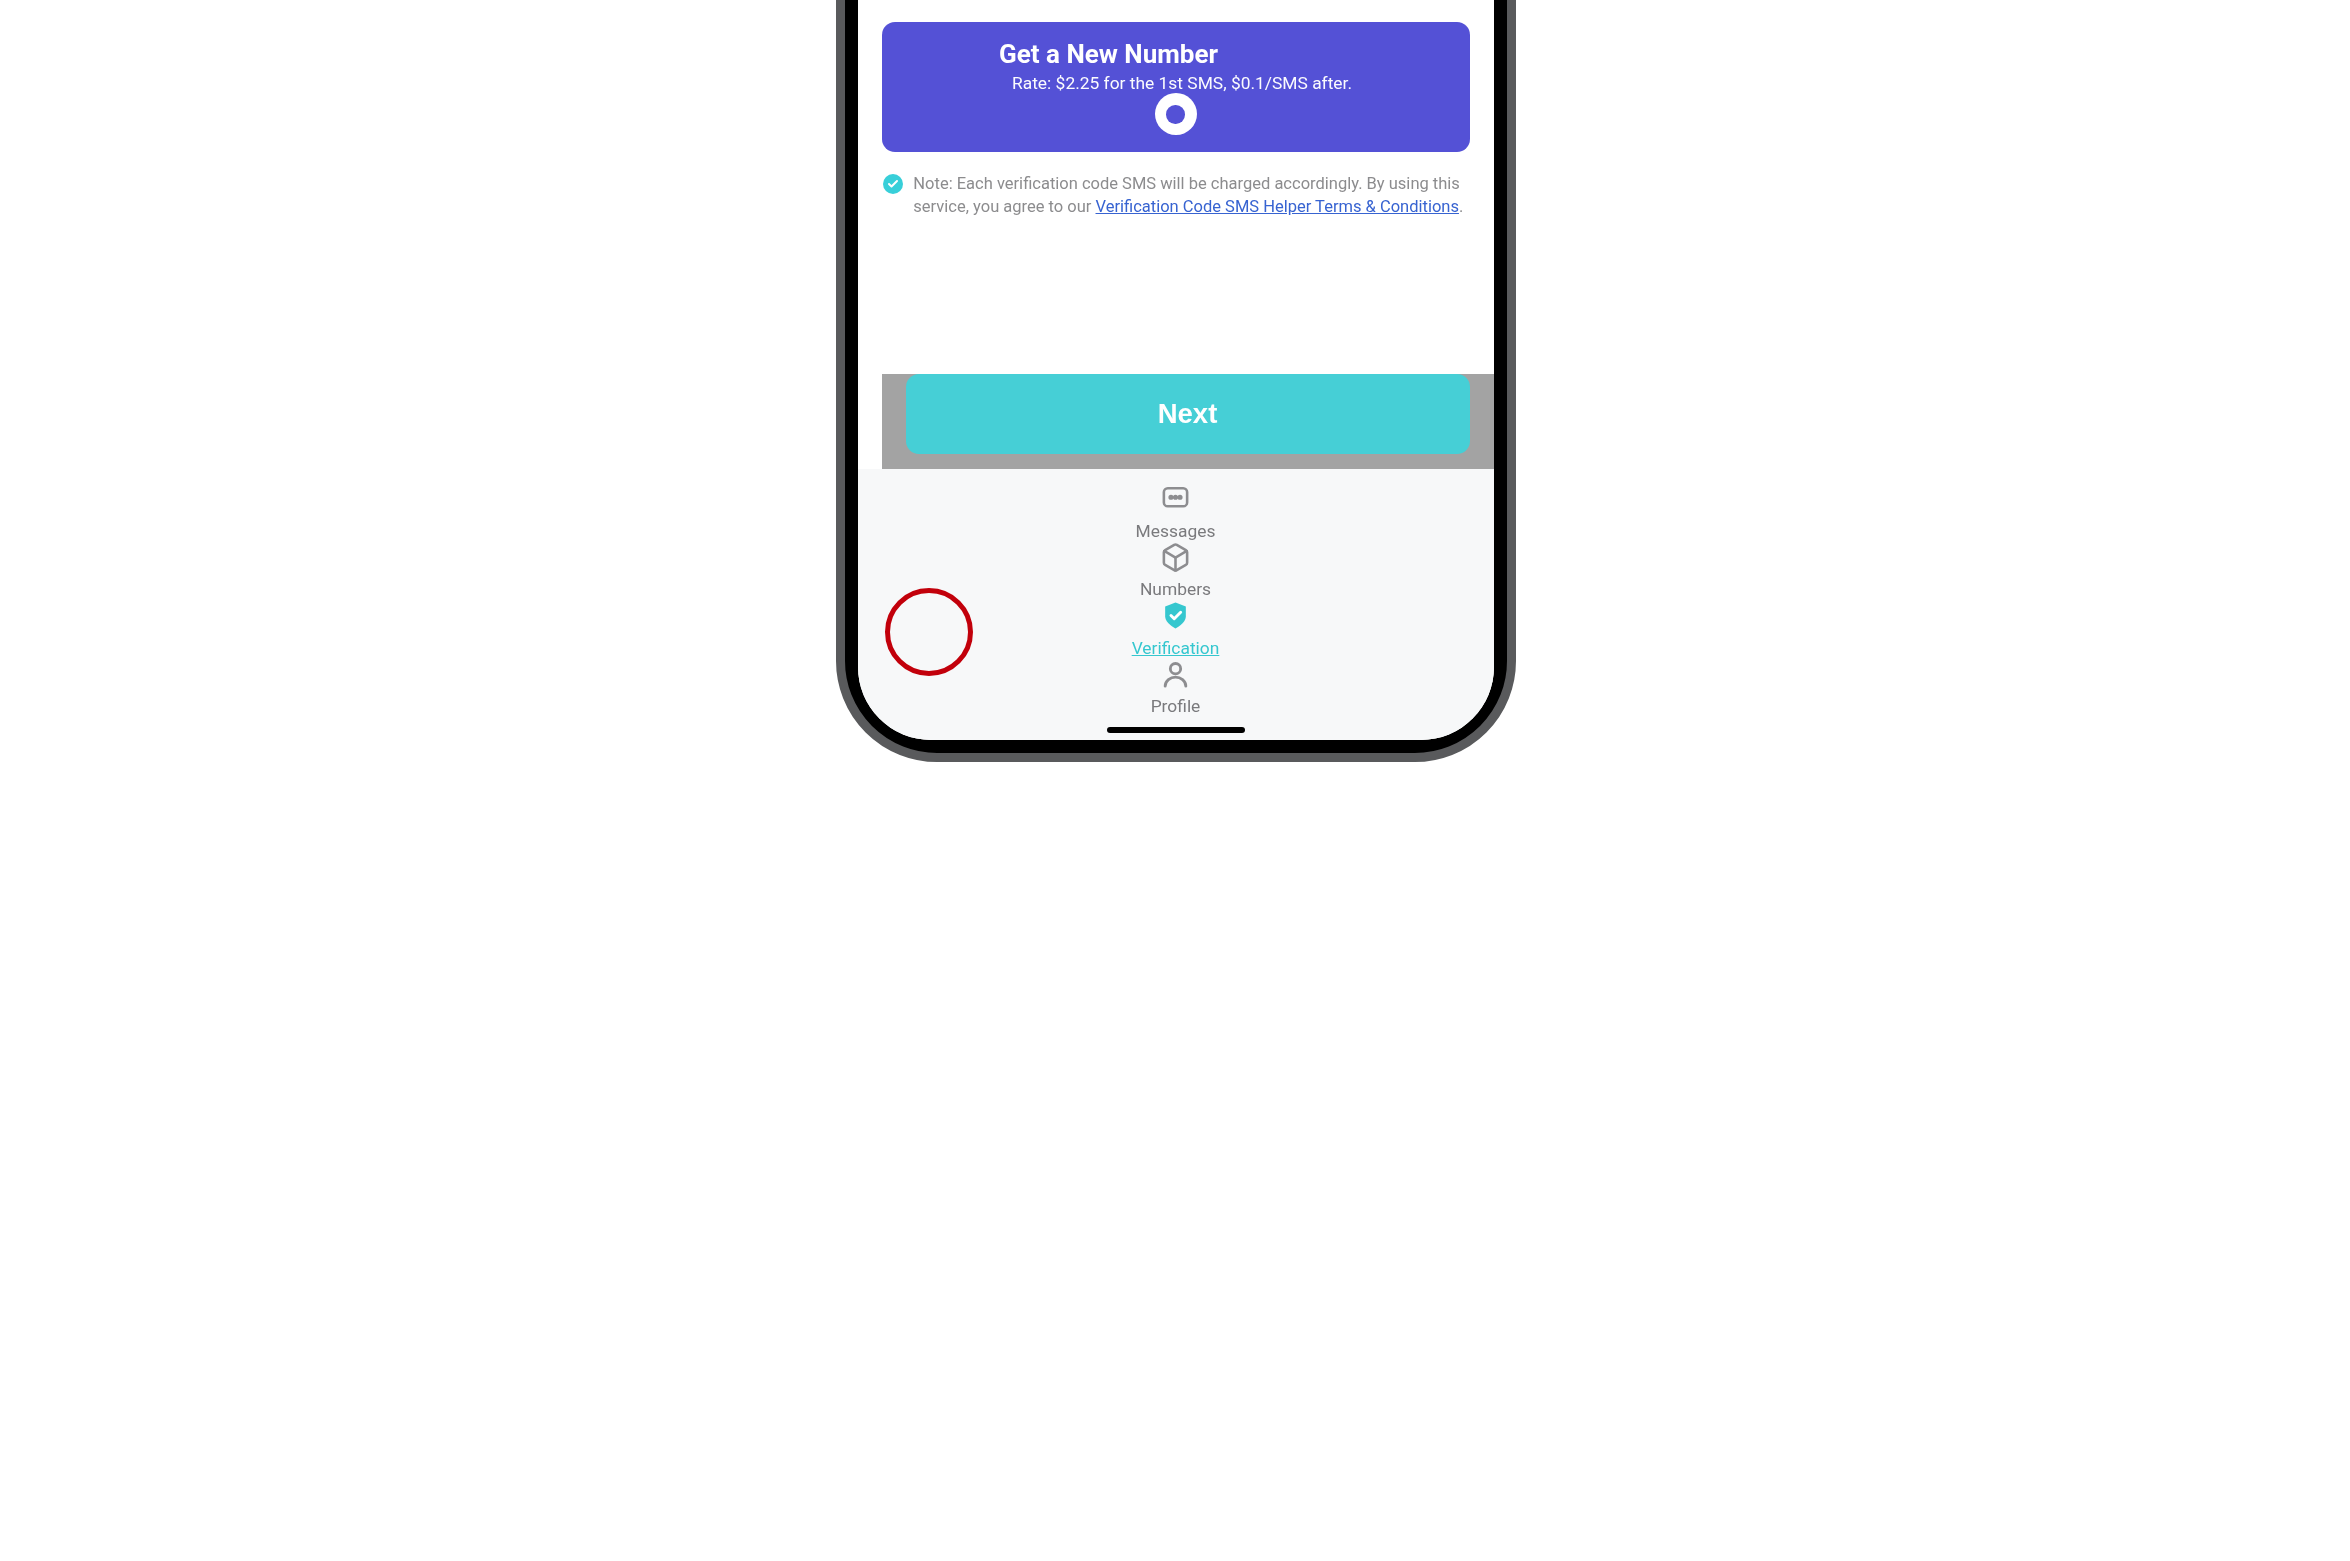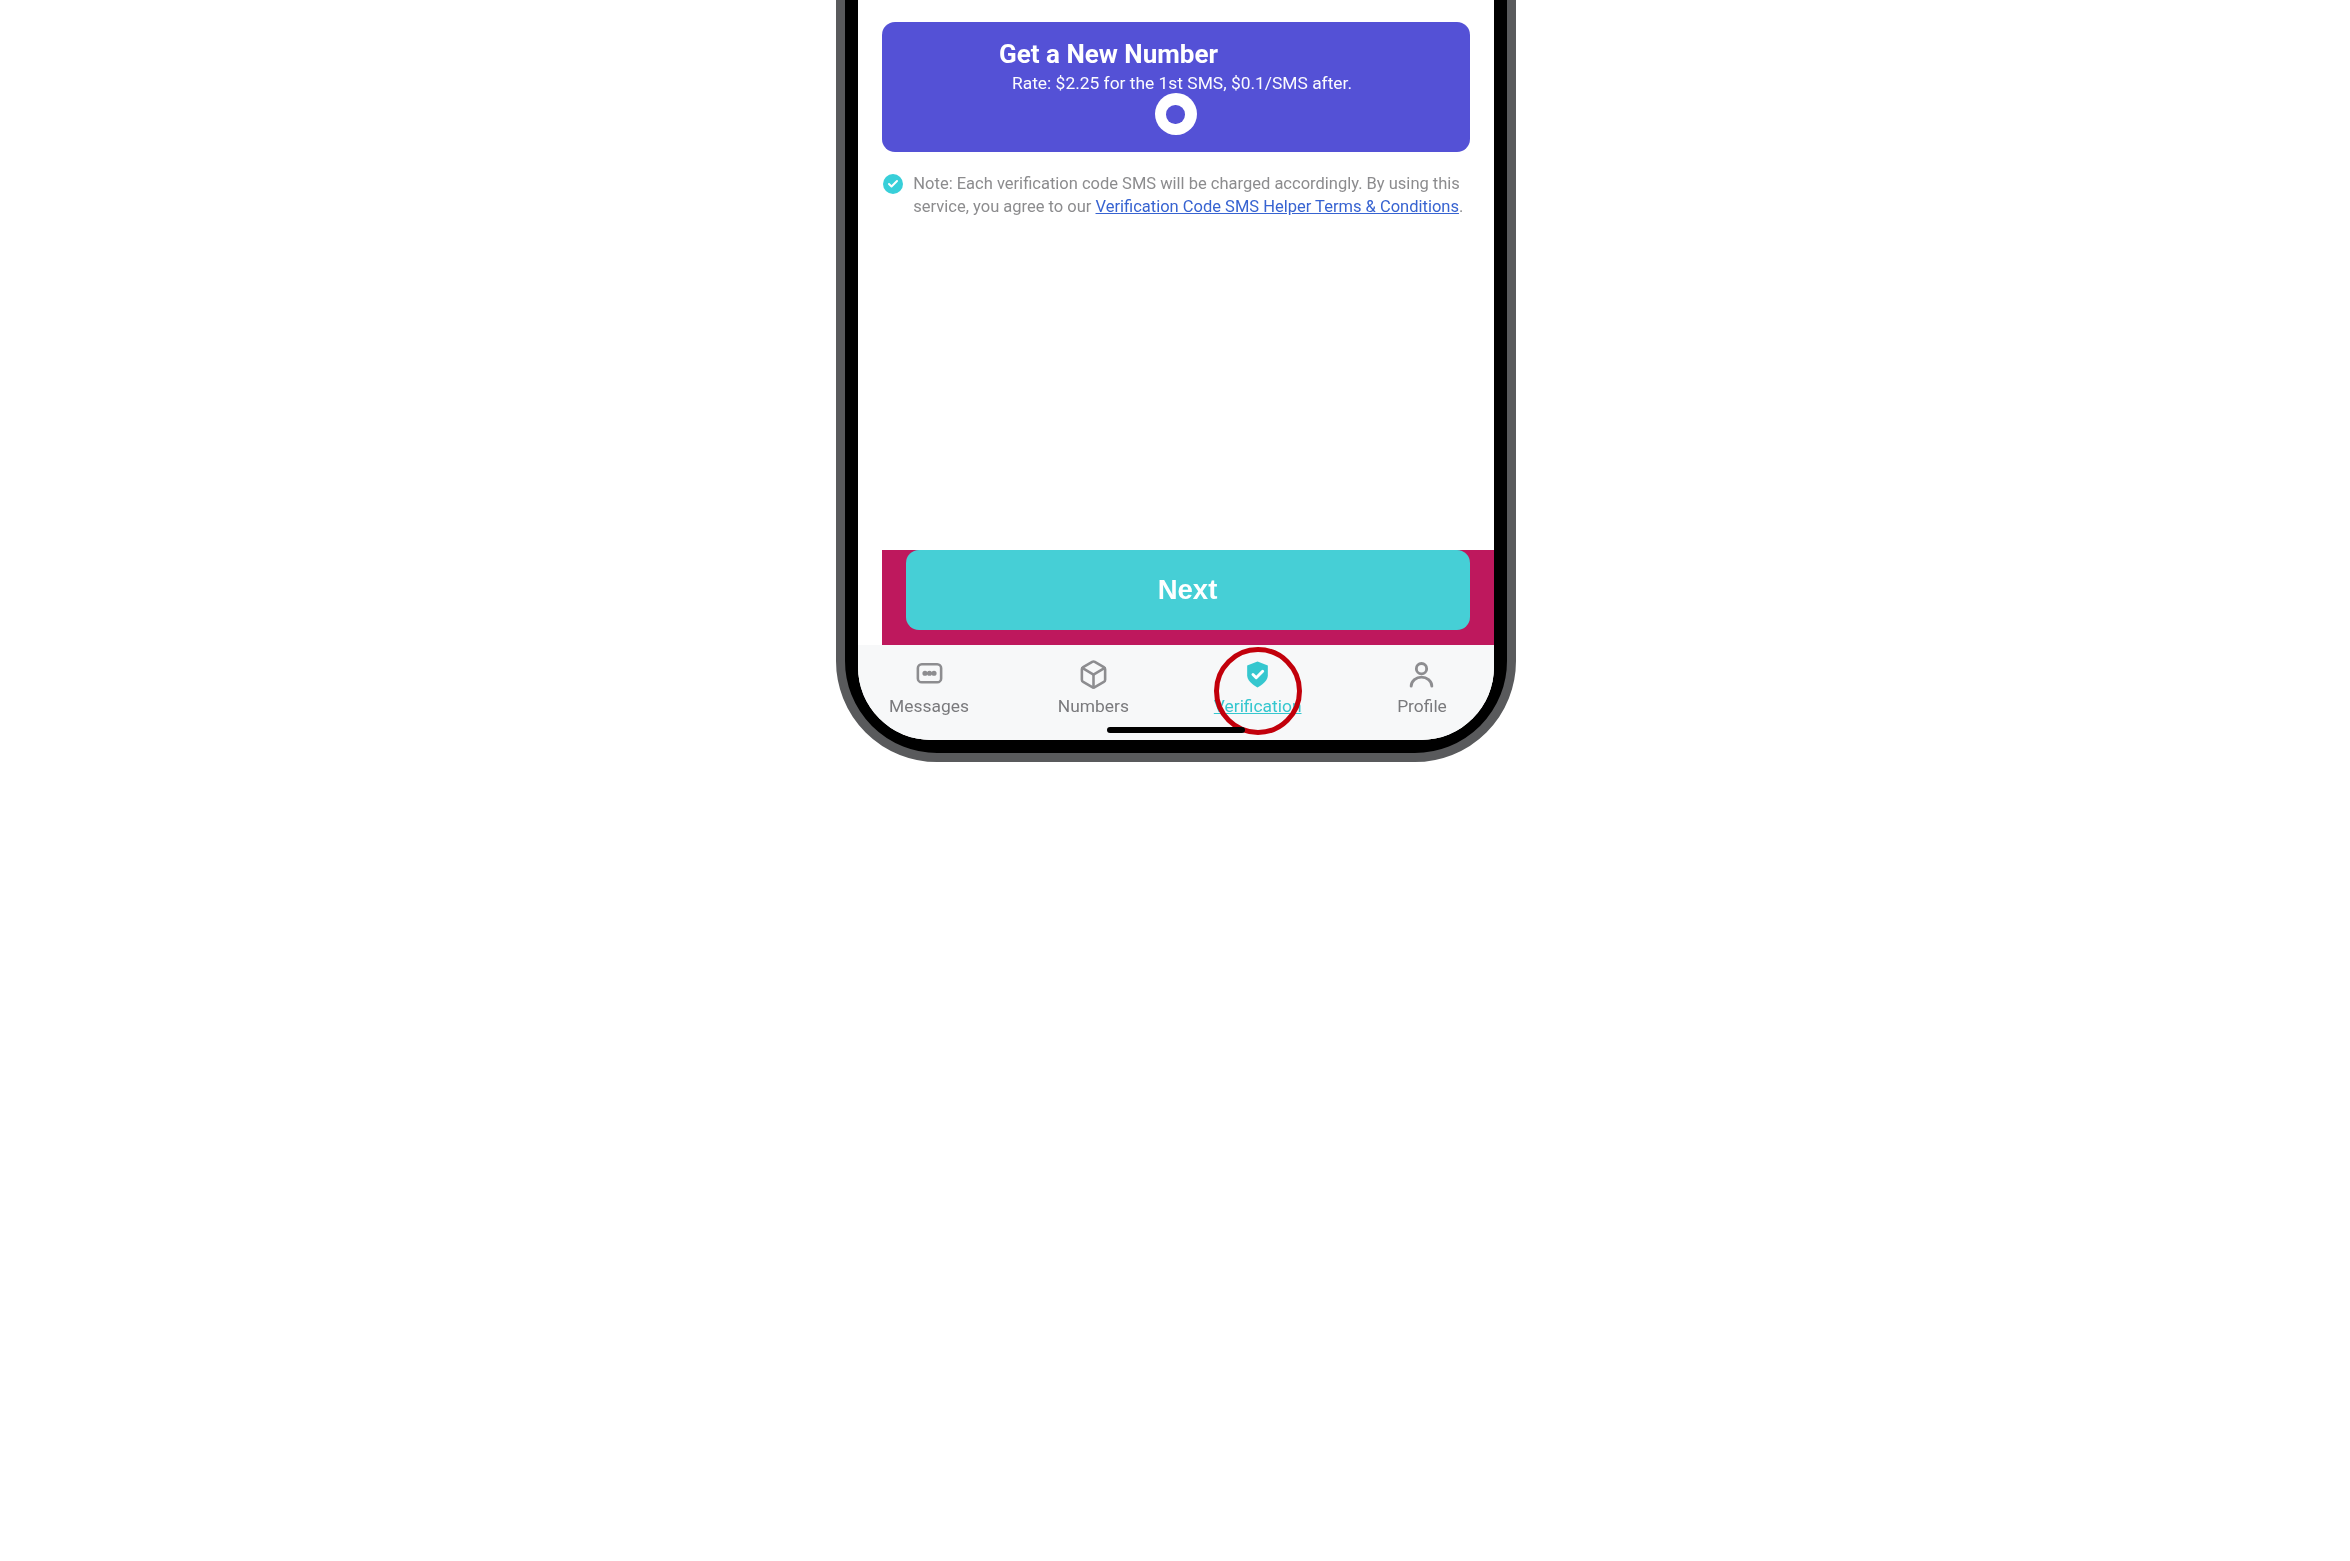--- a/index.html
+++ b/index.html
@@ -117,40 +117,41 @@
     text-decoration: underline;
   }
   .bottom-bar {
     position: absolute;
     bottom: 0;
     left: 0;
     right: 0;
   }
   .next-btn-wrap {
     padding: 0 24px 14.7px;
-    background: #be185d;
+    background: #a3a3a3;
     margin-left: 24px;
   }
   .next-btn {
     width: 100%;
     background: #46cfd6;
     border: none;
     border-radius: 13px;
     color: #fff;
     font-size: 27.5px;
     font-weight: 700;
     padding: 24px 0;
     cursor: pointer;
   }
   .tab-bar {
     background: #f7f8f9;
     display: flex;
     justify-content: space-between;
     padding: 13px 16.5px 24px;
     position: relative;
+    flex-direction: column;
   }
   .tab-item {
     display: flex;
     flex-direction: column;
     align-items: center;
     gap: 5.5px;
     color: #7a7a7d;
     font-size: 17.4px;
     cursor: pointer;
     min-width: 110px;

